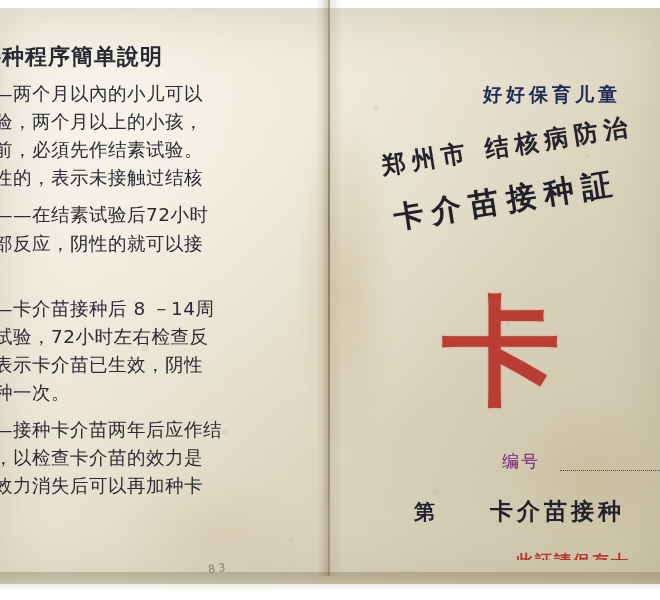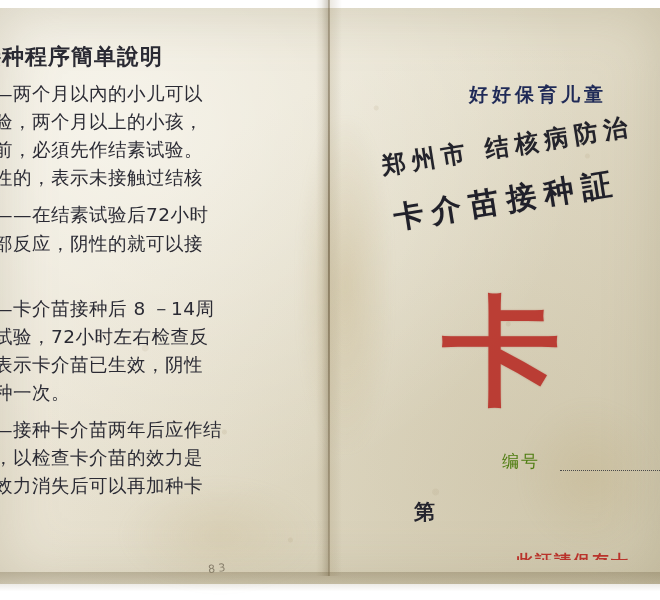--- a/index.html
+++ b/index.html
@@ -153,21 +153,21 @@
     left: 170px;
     top: 30px;
     font-size: 17px;
     font-weight: bold;
     color: #24242c;
     letter-spacing: 3px;
     white-space: nowrap;
   }
   .r-slogan {
     position: absolute;
-    left: 127px;
+    left: 141px;
     top: 62px;
     font-size: 19px;
     font-weight: bold;
     color: #1f2a57;
     letter-spacing: 4px;
     white-space: nowrap;
   }
   .r-org {
     position: absolute;
     left: 40px;
@@ -208,21 +208,21 @@
     color: #b9332b;
     opacity: 0.93;
     text-shadow: 0 0 2px rgba(150,40,30,0.35);
   }
 
   .r-numlabel {
     position: absolute;
     left: 160px;
     top: 430px;
     font-size: 17px;
-    color: #4d7c0f;
+    color: #701a75;
     letter-spacing: 2px;
     white-space: nowrap;
   }
   .r-numline {
     position: absolute;
     left: 218px;
     top: 450px;
     width: 108px;
     border-bottom: 1px dotted #4a4a4a;
   }
@@ -305,18 +305,19 @@
   <div class="fold-line"></div>
 
   <div class="right-page">
     <div class="r-slogan">好好保育儿童</div>
     <div class="r-org">郑州市 结核病防治</div>
     <div class="r-maintitle">卡介苗接种証</div>
     <div class="r-bigchar">卡</div>
     <div class="r-numlabel">编号</div>
     <div class="r-numline"></div>
     <div class="r-no">第</div>
+    <div class="r-certline">卡介苗接种</div>
     <div class="r-footer">此証請保存十</div>
   </div>
 
   <div class="scribble">8 3</div>
   <div class="bottom-edge"></div>
 </div>
 
 </body></html>

